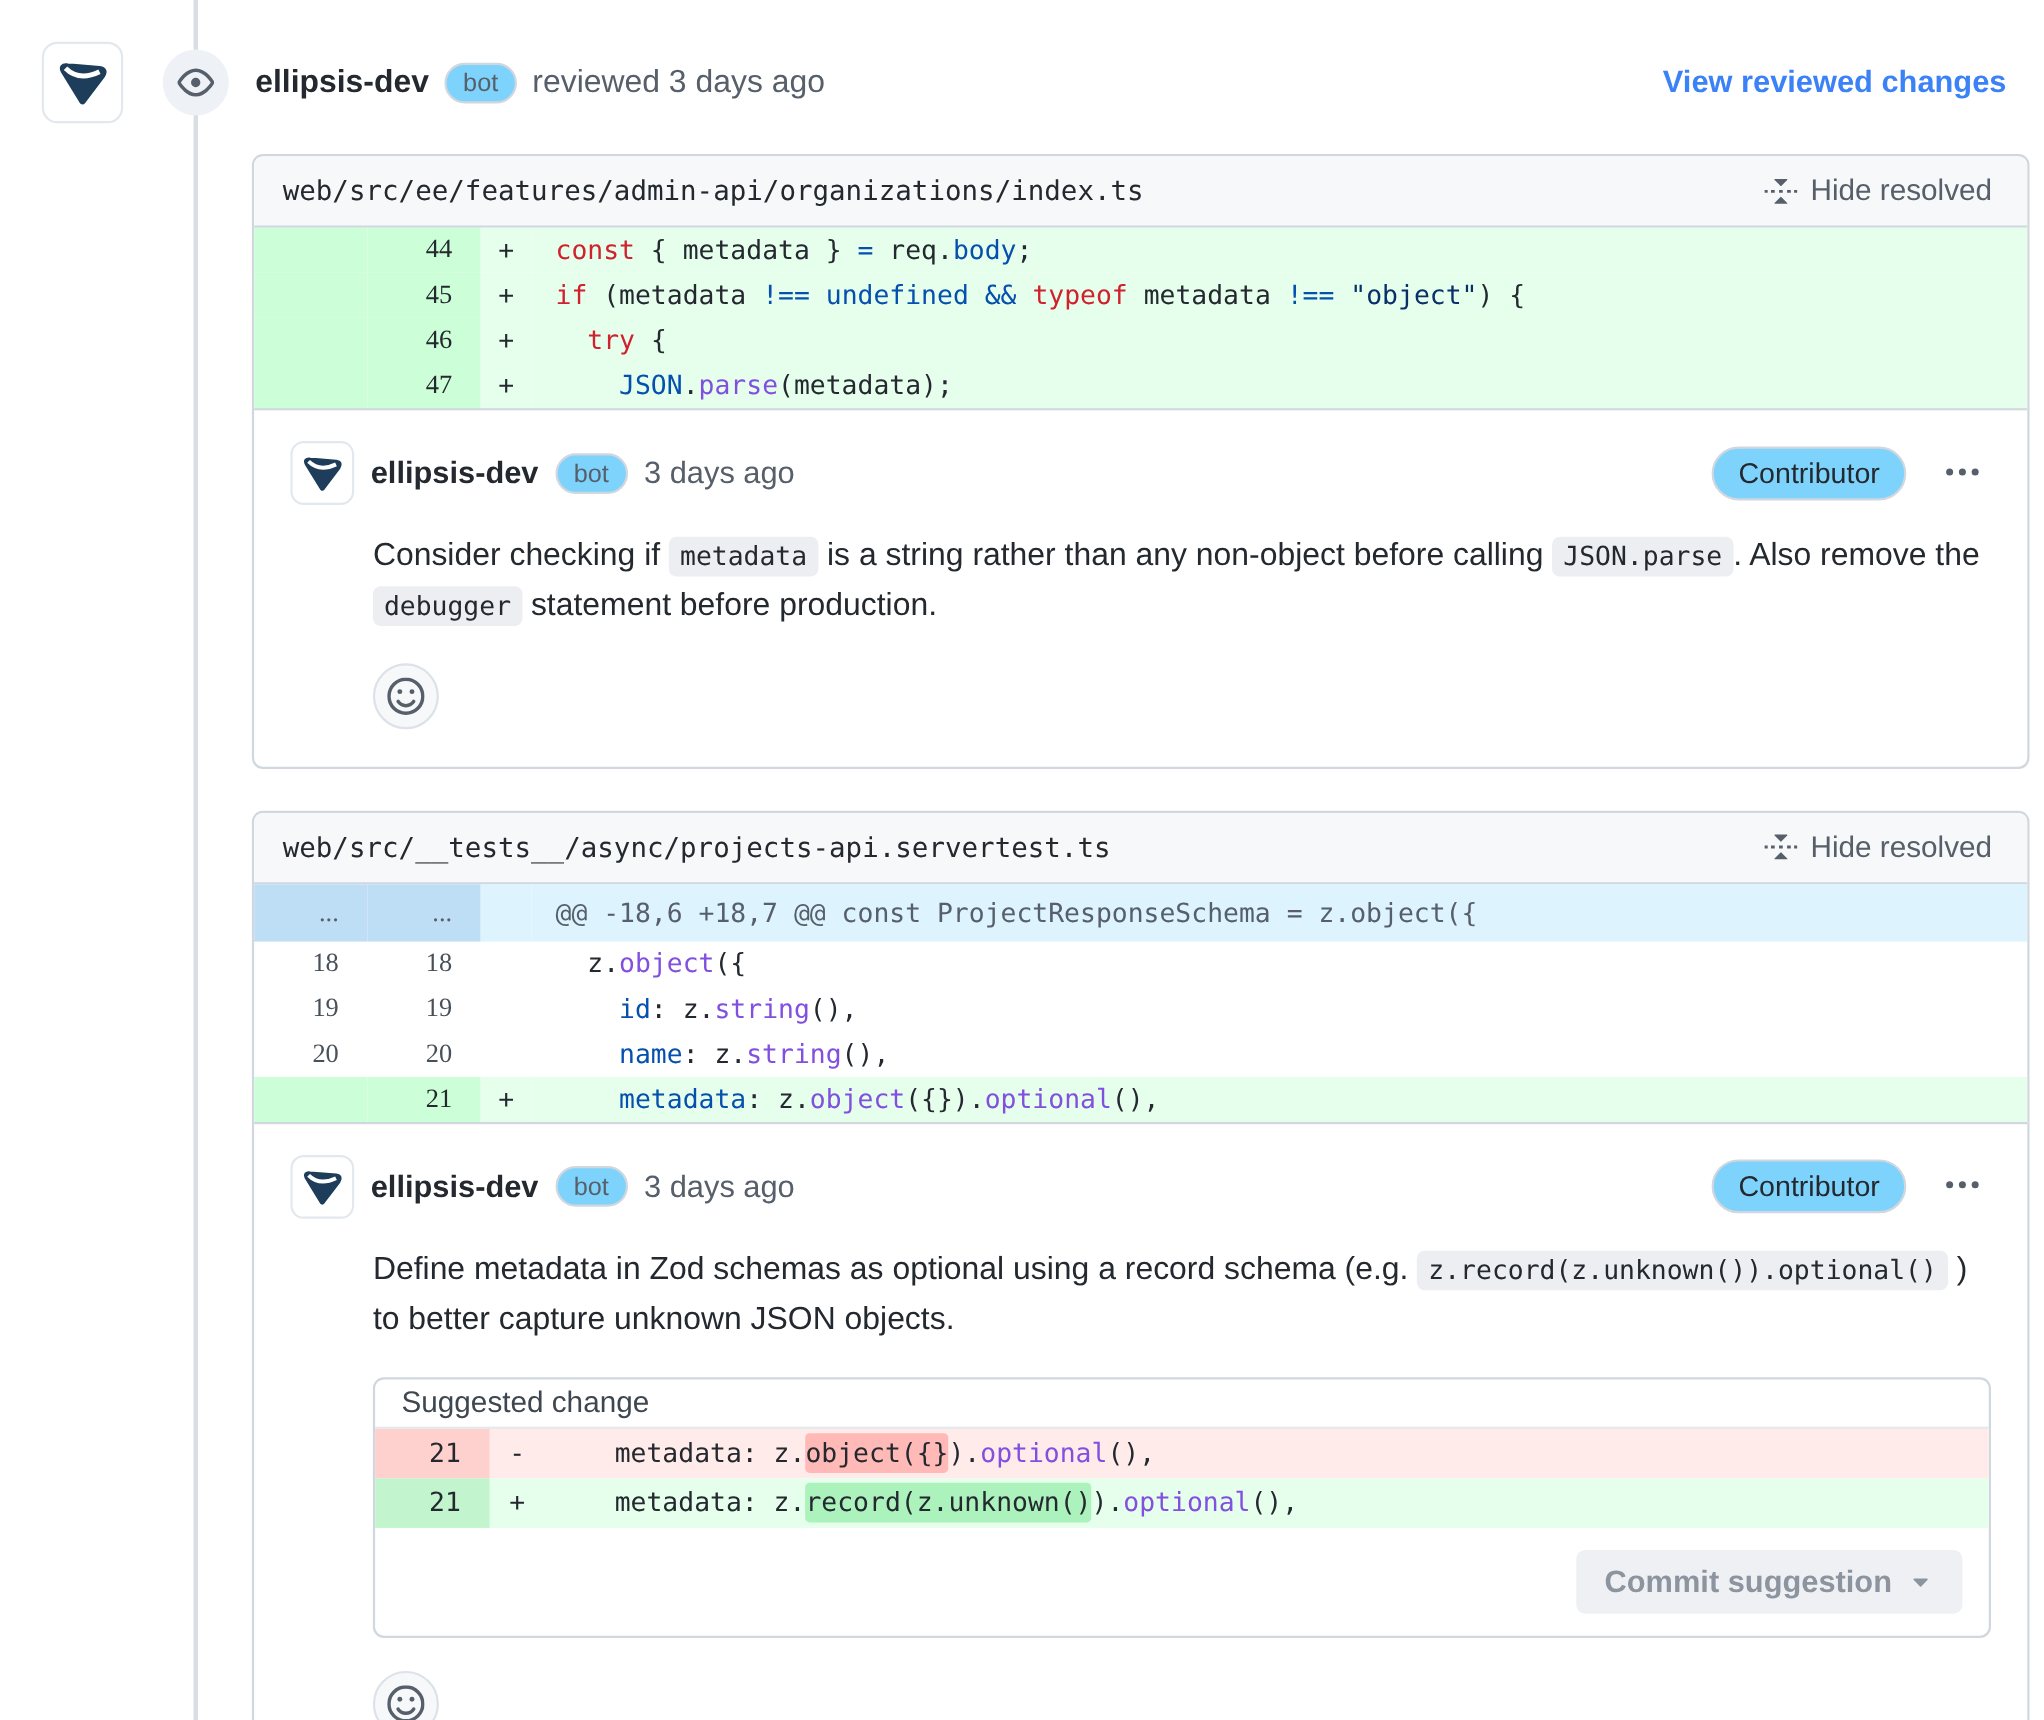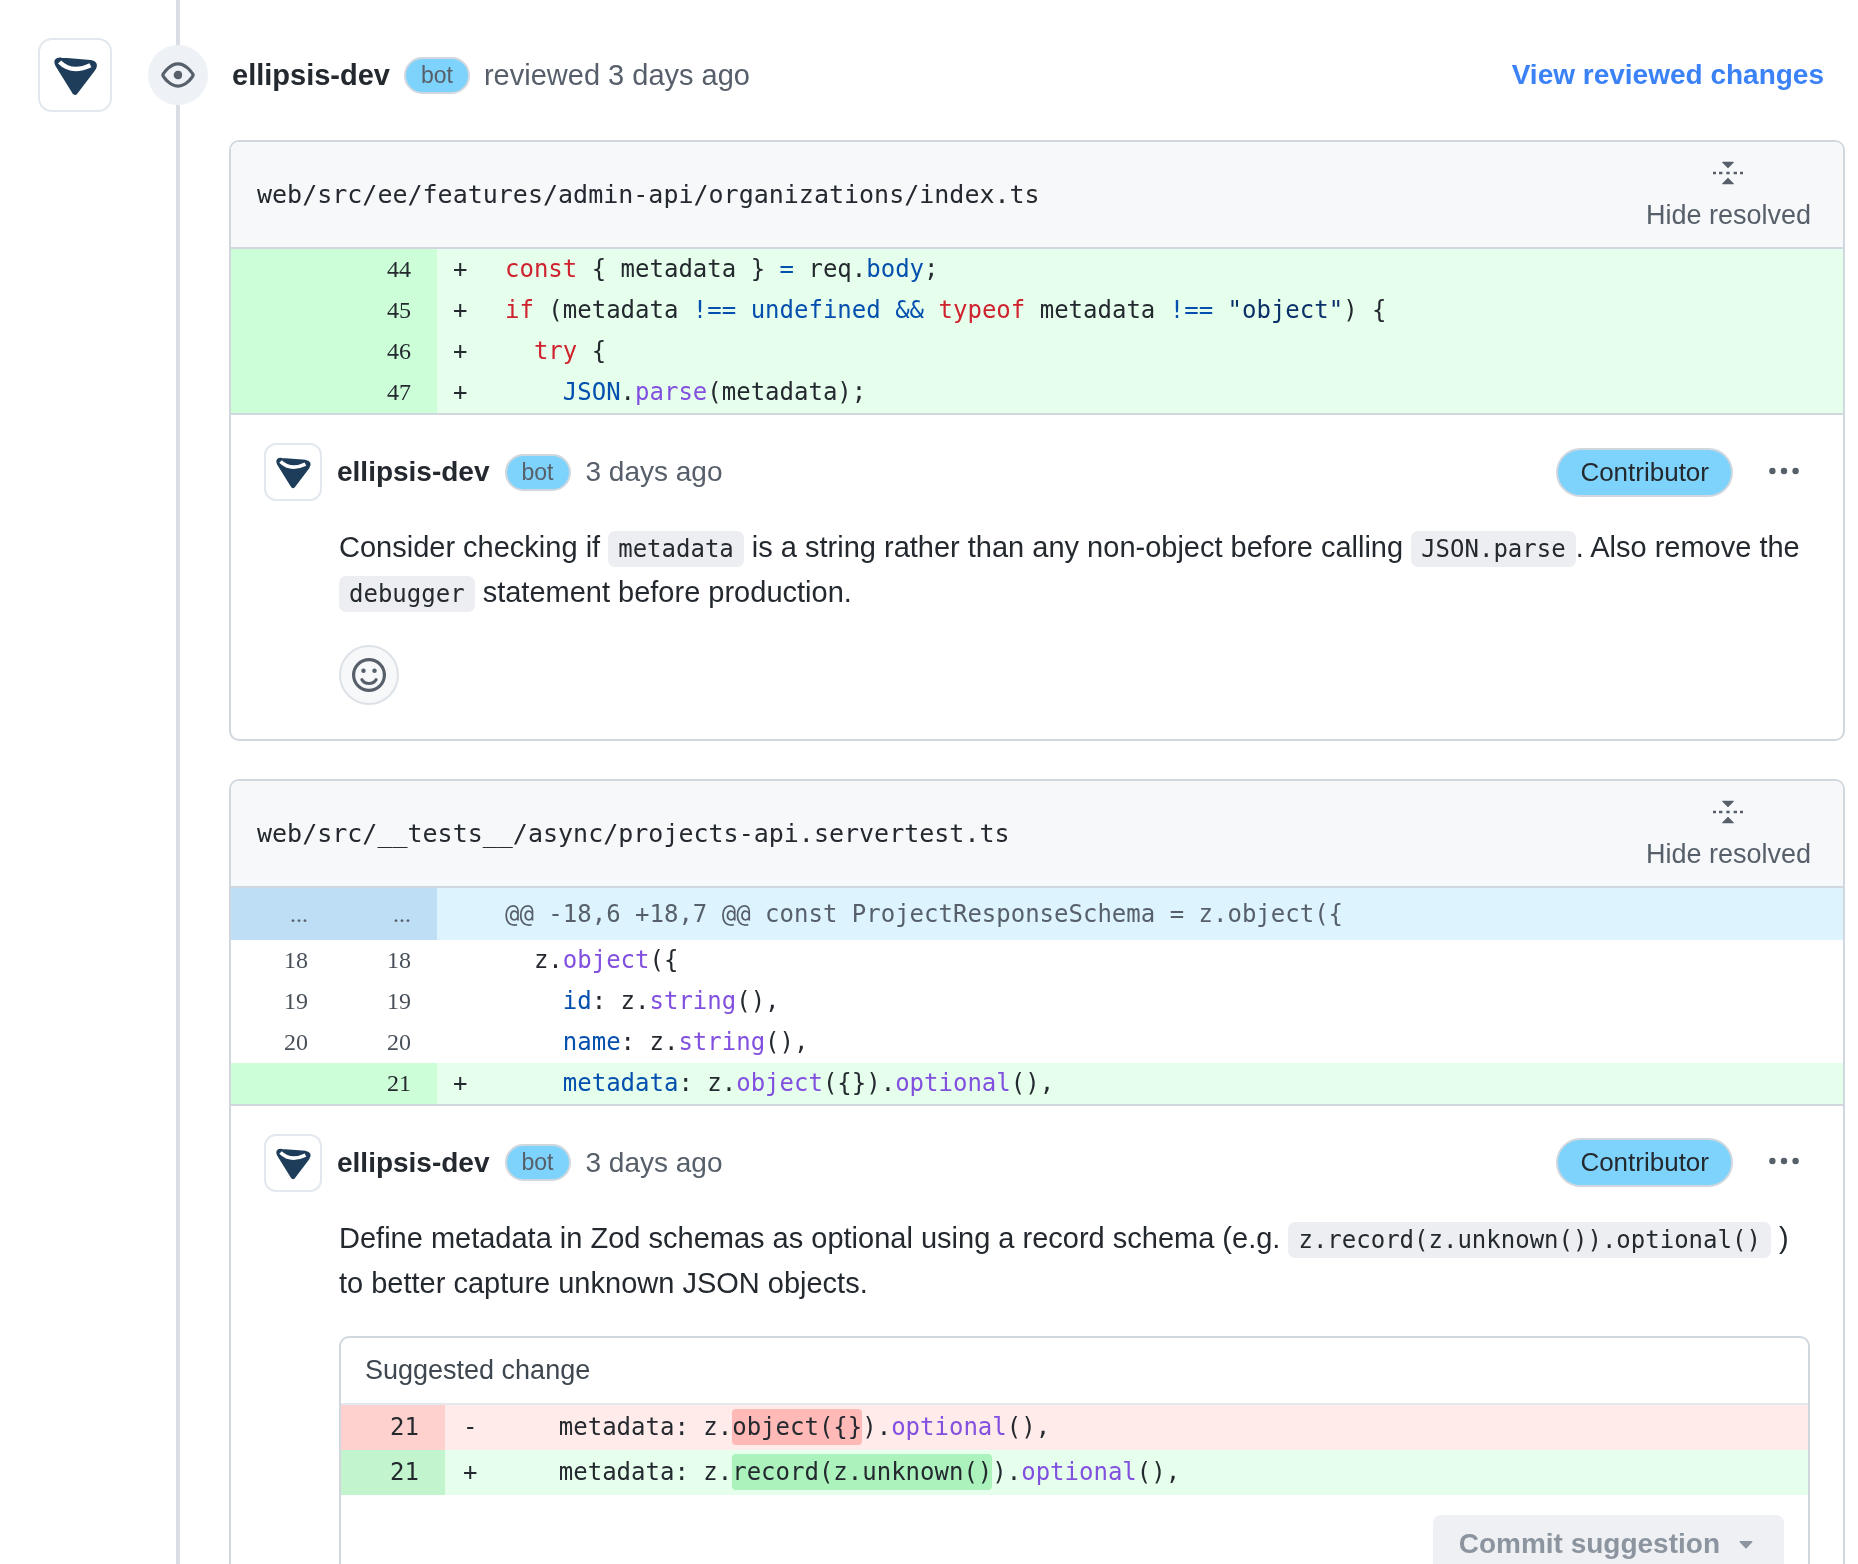--- a/index.html
+++ b/index.html
@@ -23,21 +23,21 @@
   .reviewed-text{font-size:29px;color:#57606a;}
   .view-link{margin-left:auto;font-size:28px;font-weight:700;color:#3b82f6;cursor:pointer;background:none;border:none;font-family:inherit;}
 
   
   .cards{margin:28px 13px 0 229px;}
   .card{border:2px solid #d0d7de;border-radius:10px;background:#fff;overflow:hidden;margin-bottom:38px;}
   .card-header{display:flex;align-items:center;justify-content:space-between;
     background:#f6f8fa;border-bottom:2px solid #d0d7de;padding:15px 26px;}
   .file-path{font-family:"DejaVu Sans Mono", monospace;font-size:25px;color:#24292f;text-decoration:none;}
   .hide-resolved{display:flex;align-items:center;gap:12px;color:#57606a;font-size:27px;
-    background:none;border:none;cursor:pointer;font-family:inherit;flex-direction:column;}
+    background:none;border:none;cursor:pointer;font-family:inherit;}
 
   
   .diff{font-family:"DejaVu Sans Mono", monospace;font-size:24px;}
   .drow{display:flex;line-height:41px;height:41px;}
   .d-old,.d-new{width:103px;flex:none;text-align:right;padding-right:26px;box-sizing:border-box;color:#48515a;font-family:Liberation Serif, serif;}
   .d-sign{width:46px;flex:none;padding-left:16px;box-sizing:border-box;color:#24292f;}
   .d-code{flex:1;white-space:pre;padding-left:22px;}
   .drow.add .d-old,.drow.add .d-new{background:#ccffd8;color:#24292f;}
   .drow.add .d-sign,.drow.add .d-code{background:#e6ffec;}
   .drow.hunk{height:52px;line-height:52px;}
@@ -64,21 +64,21 @@
   .contrib-pill{margin-left:auto;font-size:26px;color:#24292f;padding:7px 22px;font-weight:400;}
   .kebab-btn{background:none;border:none;cursor:pointer;padding:6px 10px;margin-left:10px;}
   .comment-body{margin:24px 0 0 75px;font-size:29px;line-height:1.55;color:#24292f;max-width:1480px;}
   .chip{font-family:"DejaVu Sans Mono", monospace;font-size:24px;background:#eceef1;
     border-radius:7px;padding:4px 10px;white-space:nowrap;}
   .smiley-btn{margin:30px 0 0 75px;width:60px;height:60px;border-radius:50%;border:2px solid #dde2e8;
     background:#f6f8fa;display:flex;align-items:center;justify-content:center;cursor:pointer;box-sizing:border-box;}
 
   
   .suggestion{margin:30px 0 0 75px;border:2px solid #d0d7de;border-radius:10px;overflow:hidden;max-width:1478px;}
-  .sug-header{padding:17px 24px;font-size:27px;color:#3e474f;border-bottom:2px solid #e4e8ec;}
+  .sug-header{padding:6px 24px;font-size:27px;color:#3e474f;border-bottom:2px solid #e4e8ec;}
   .srow{display:flex;font-family:"DejaVu Sans Mono", monospace;font-size:24px;line-height:45px;height:45px;}
   .s-num{width:104px;flex:none;text-align:right;padding-right:26px;box-sizing:border-box;color:#24292f;}
   .s-sign{width:56px;flex:none;padding-left:18px;box-sizing:border-box;}
   .s-code{flex:1;white-space:pre;}
   .srow.del{background:#ffebe9;}
   .srow.del .s-num{background:#ffd1ce;}
   .srow.addline{background:#e6ffec;}
   .srow.addline .s-num{background:#c2f5cd;}
   .sug-footer{padding:20px 24px;display:flex;justify-content:flex-end;}
   .commit-btn{display:flex;align-items:center;gap:14px;background:#eef0f3;color:#8c959f;

